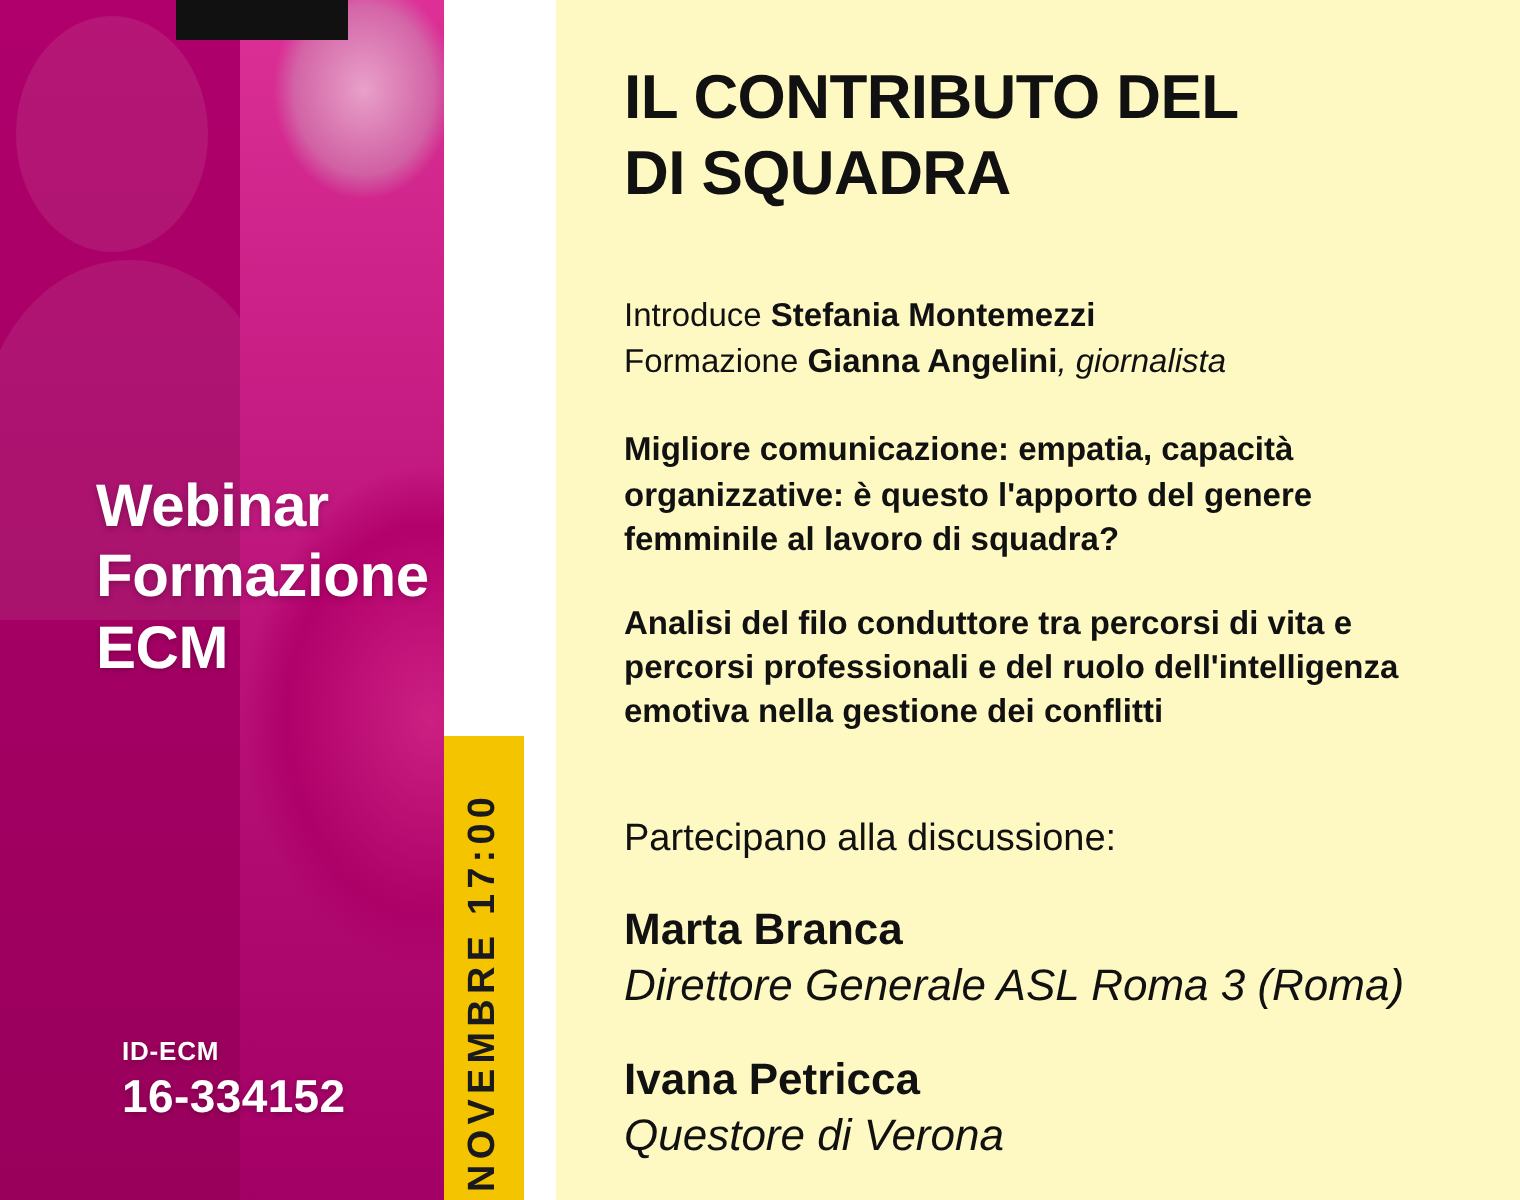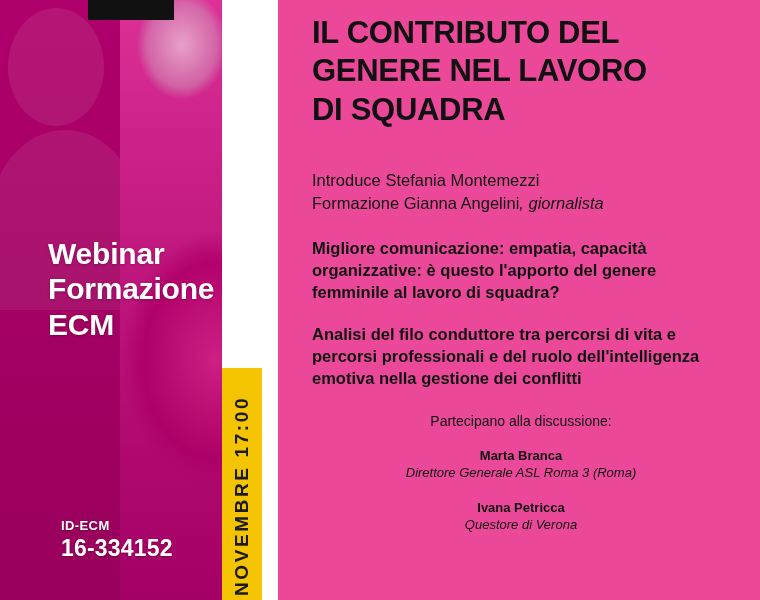--- a/index.html
+++ b/index.html
@@ -154,65 +154,63 @@
     white-space: nowrap;
   }
 
   
   .right-panel {
     position: absolute;
     left: 278px;
     top: 0;
     width: 482px;
     height: 600px;
-    background: #ec4899;
-    padding: 0 30px 0 34px;
+    background: #fef9c3;
+    padding: 16px 30px 0 34px;
     box-sizing: border-box;
   }
   .title {
     margin: 14px 0 0 0;
     color: #111111;
     font-size: 31px;
     font-weight: bold;
     line-height: 1.24;
     letter-spacing: -0.3px;
   }
   .title div { white-space: nowrap; }
 
   .intro {
     margin-top: 40px;
     color: #111111;
     font-size: 16.5px;
     line-height: 1.38;
   }
-  .intro .b { font-weight: normal; }
+  .intro .b { font-weight: bold; }
   .intro .i { font-style: italic; }
 
   .q-block {
     margin-top: 22px;
     color: #111111;
     font-size: 16.5px;
     font-weight: bold;
     line-height: 1.34;
   }
   .q-block.second { margin-top: 20px; }
 
   .partecipano {
-    margin-top: 22px;
-    color: #111111;
-    font-size: 14px;
+    margin-top: 40px;
+    color: #111111;
+    font-size: 19px;
     line-height: 1.34;
-    text-align: center;
   }
   .person {
     margin-top: 18px;
     color: #111111;
-    font-size: 13px;
+    font-size: 22px;
     line-height: 1.3;
-    text-align: center;
   }
   .person .name { font-weight: bold; }
   .person .role { font-style: italic; }
 </style>
 </head>
 <body>
 
 <div class="poster">
 
   <div class="left-panel">
@@ -239,21 +237,20 @@
     </div>
   </div>
 
   <div class="date-band">
     <div class="date-band-text">NOVEMBRE 17:00</div>
   </div>
 
   <div class="right-panel">
     <div class="title">
       <div>IL CONTRIBUTO DEL</div>
-      <div>GENERE NEL LAVORO</div>
       <div>DI SQUADRA</div>
     </div>
 
     <div class="intro">
       <div>
         <span>Introduce </span><span class="b">Stefania Montemezzi</span>
       </div>
       <div>
         <span>Formazione </span><span class="b">Gianna Angelini</span><span class="i">, giornalista</span>
       </div>

